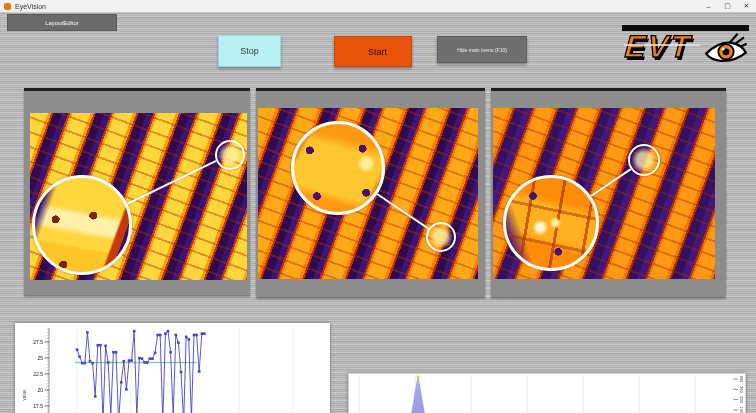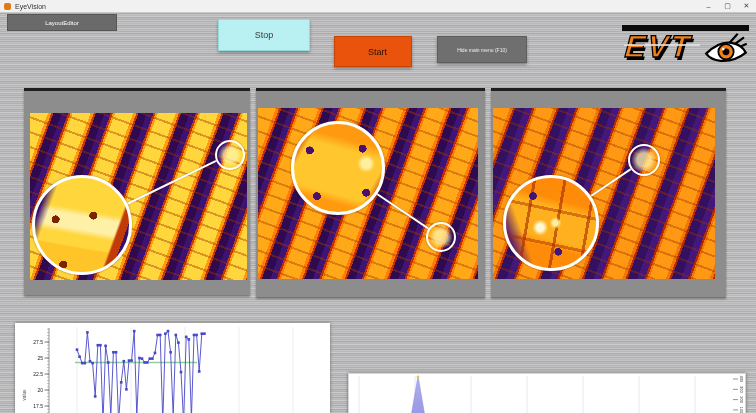--- a/index.html
+++ b/index.html
@@ -11,21 +11,21 @@
       repeating-linear-gradient(180deg, rgba(255,255,255,.08) 0 3px, rgba(120,120,124,.08) 3px 7px);
   }
   
   .titlebar { position:absolute; left:0; top:0; width:756px; height:13px; background:#f1f1f1; border-bottom:1px solid #c9c9c9; display:flex; align-items:center; z-index:30; }
   .app-icon { width:7px; height:7px; margin:0 4px 0 4px; background:#e07b14; border-radius:2px; }
   .title-text { font-size:7px; color:#333; }
   .win-controls { margin-left:auto; display:flex; height:100%; }
   .win-controls span { width:19px; height:100%; display:flex; align-items:center; justify-content:center; font-size:7px; color:#444; }
   
   .layout-editor-btn { position:absolute; left:7px; top:14px; width:110px; height:17px; background:#6a6a6a; border:1px solid #565656; color:#fff; font-size:6px; font-family:inherit; }
-  .stop-btn  { position:absolute; left:218px; top:19px; width:92px; height:32px; background:#b9f1f2; border:1px solid #97dadd; color:#3a3a3a; font-size:9px; font-family:inherit; box-shadow:0 2px 3px rgba(0,0,0,.3); }
+  .stop-btn  { position:absolute; left:218px; top:35px; width:63px; height:32px; background:#b9f1f2; border:1px solid #97dadd; color:#3a3a3a; font-size:9px; font-family:inherit; box-shadow:0 2px 3px rgba(0,0,0,.3); }
   .start-btn { position:absolute; left:334px; top:36px; width:78px; height:31px; background:#ea530b; border:1px solid #c84505; color:#2a1200; font-size:9px; font-family:inherit; box-shadow:0 2px 3px rgba(0,0,0,.3);padding-left:9px; }
   .hide-menu-btn { position:absolute; left:437px; top:36px; width:90px; height:27px; background:#6f6f6f; border:1px solid #5d5d5d; color:#eee; font-size:5px; font-family:inherit; box-shadow:0 2px 3px rgba(0,0,0,.3); }
   
   .evt-logo { position:absolute; left:622px; top:25px; width:127px; height:43px; }
   .logo-topbar { position:absolute; left:0; top:0; width:127px; height:6px; background:#0b0b0b; }
   .evt-text { position:absolute; left:3px; top:4px; font-size:31px; line-height:36px; font-weight:bold; font-style:italic; letter-spacing:2px; color:#f28018; -webkit-text-stroke:1.3px #000; text-shadow:2px 3px 0 #000; transform:skewX(-4deg); }
   .evt-strike { position:absolute; left:2px; top:19px; width:76px; height:2px; background:rgba(225,225,225,.85); }
   .eye-svg { position:absolute; right:0px; top:7px; }
   
   .cam-panel { position:absolute; background:#8d8d8d; border-top:3px solid #1f1f1f; box-shadow:0 2px 2px rgba(0,0,0,.35); }

